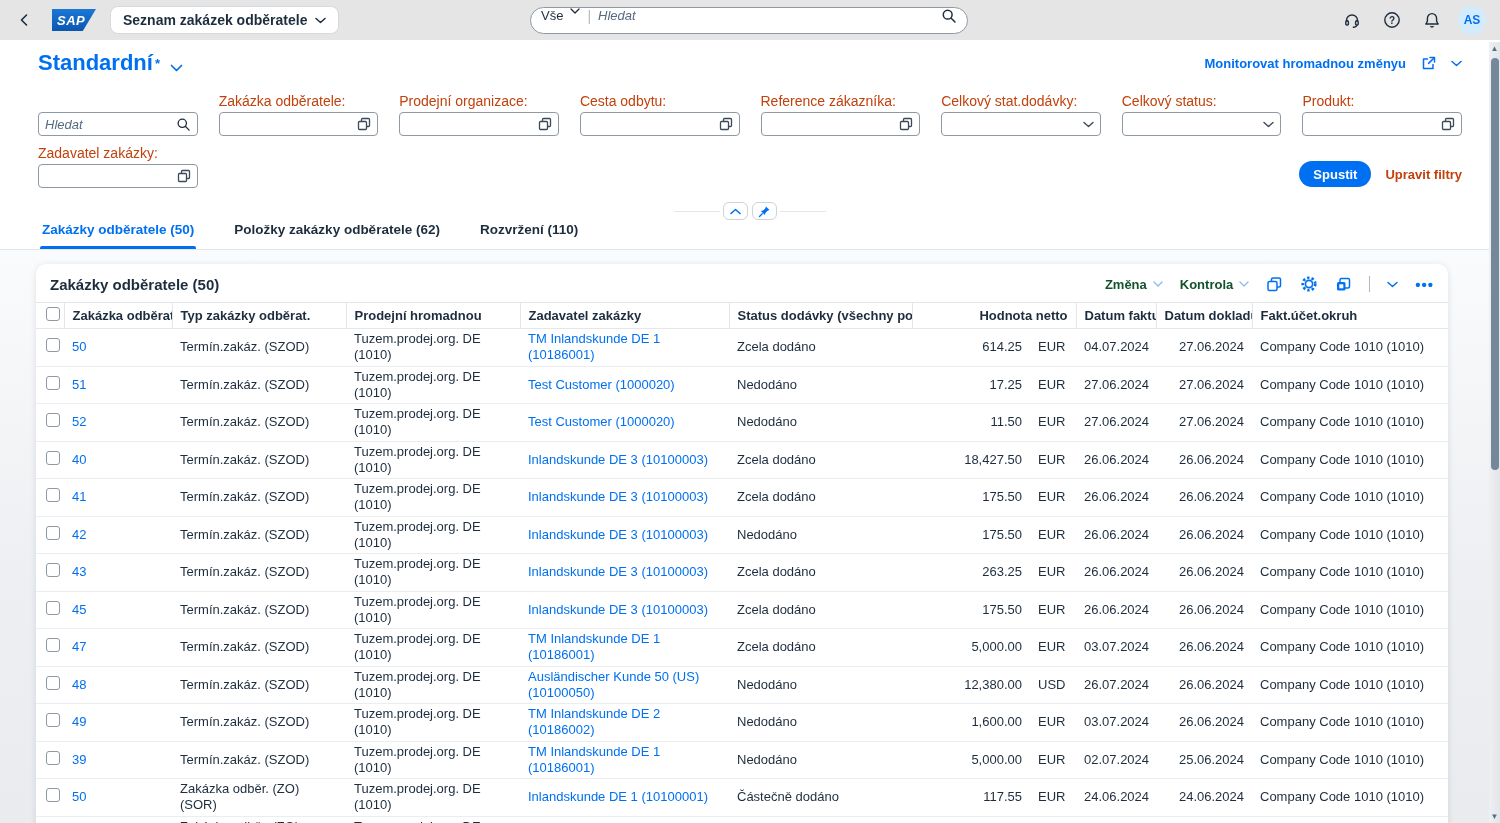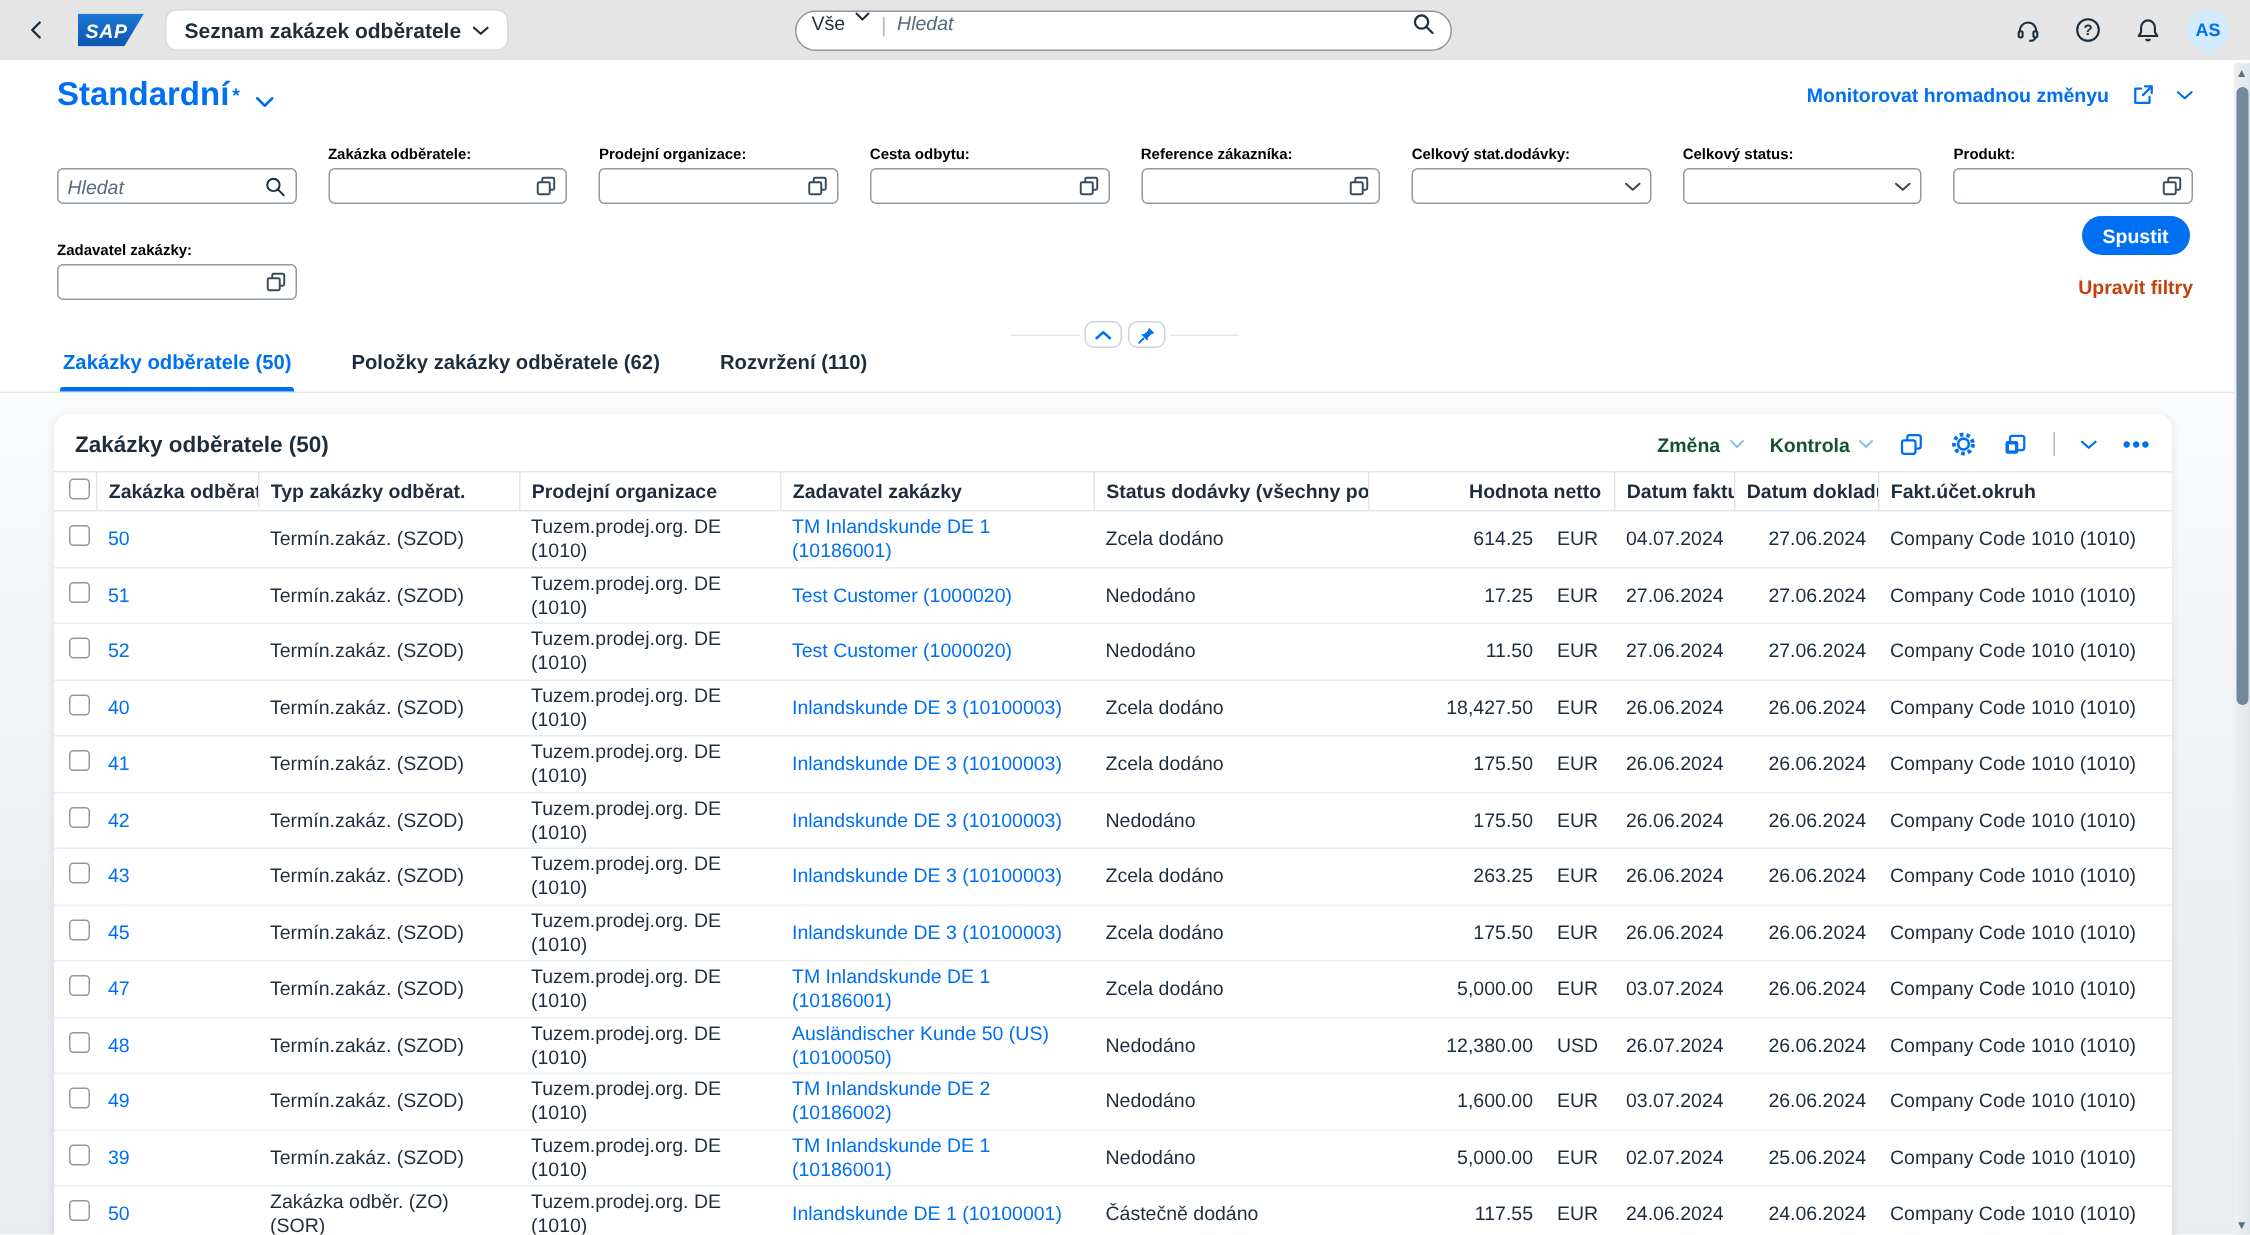--- a/index.html
+++ b/index.html
@@ -30,26 +30,26 @@
   .variant-title { font-size:22px; font-weight:700; color:#0070f2; }
   .dirty { font-size:13px; font-weight:700; color:#0070f2; margin-top:1px; }
   .variant .chev { margin:9px 0 0 8px; }
   .title-actions { margin-left:auto; display:flex; align-items:center; gap:14px; }
   .monitor-link { font-size:13px; font-weight:600; color:#0070f2; cursor:pointer; }
 
   
   .filterbar { padding:12px 38px 0 38px; }
   .f-row { display:flex; gap:21px; margin-bottom:8px; align-items:flex-end; }
   .filter-item { width:160px; }
-  .f-label { font-size:10px; color:#000000; height:20px; display:flex; align-items:flex-end; padding-bottom:3px; white-space:nowrap;font-weight:bold; }
+  .f-label { font-size:14px; color:#c2410c; height:20px; display:flex; align-items:flex-end; padding-bottom:3px; white-space:nowrap; }
   .f-field { height:24px; border:1px solid #8e99a4; border-radius:4px; background:#fff; display:flex;
     align-items:center; justify-content:flex-end; padding:0 6px; cursor:text; }
   .f-field.search { justify-content:space-between; }
   .f-field .ph { font-size:13px; font-style:italic; color:#556b82; }
-  .f-actions { margin-left:auto; display:flex; align-items:center; gap:14px; padding-bottom:1px;flex-direction:column; }
+  .f-actions { margin-left:auto; display:flex; align-items:center; gap:14px; padding-bottom:1px; }
   .go-btn { background:#0070f2; color:#fff; border:none; border-radius:13px; height:26px; padding:0 14px;
     font-size:13px; font-weight:600; cursor:pointer; }
   .adapt-link { font-size:13px; font-weight:600; color:#c2410c; cursor:pointer; background:none; border:none; }
 
   
   .tabs-wrap { position:relative; border-bottom:1px solid #e4e7ea; padding:0 0 0 40px; margin-top:2px; }
   .collapse-ctr { position:absolute; left:0; right:0; top:6px; display:flex; justify-content:center; align-items:center; gap:2px; }
   .hline { width:46px; height:1px; background:#e4e7ea; }
   .mini-btn { width:25px; height:18px; border:1px solid #ccd3d9; border-radius:6px; background:#fff;
     display:flex; align-items:center; justify-content:center; cursor:pointer; margin:0 1px; }
@@ -393,21 +393,21 @@
           <col style="width:46px">
         <col style="width:80px">
           <col style="width:96px">
           <col>
       </colgroup>
       <thead>
         <tr id="head-row">
             <th class="c-check"><span class="cb"></span></th>
             <th>Zakázka odběratele</th>
             <th>Typ zakázky odběrat.</th>
-            <th>Prodejní organizace</th>
+            <th>Prodejní hromadnou</th>
             <th>Zadavatel zakázky</th>
             <th>Status dodávky (všechny položky)</th>
             <th colspan="2" class="num">Hodnota netto</th>
             <th class="num">Datum faktury</th>
             <th class="num">Datum dokladu</th>
             <th>Fakt.účet.okruh</th>
           </tr>
       </thead>
       <tbody id="tbody">
           <tr class="r">

